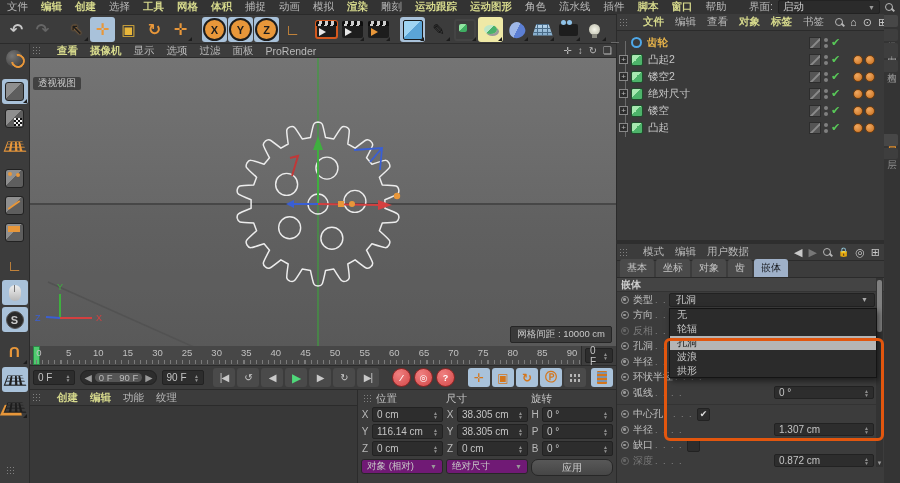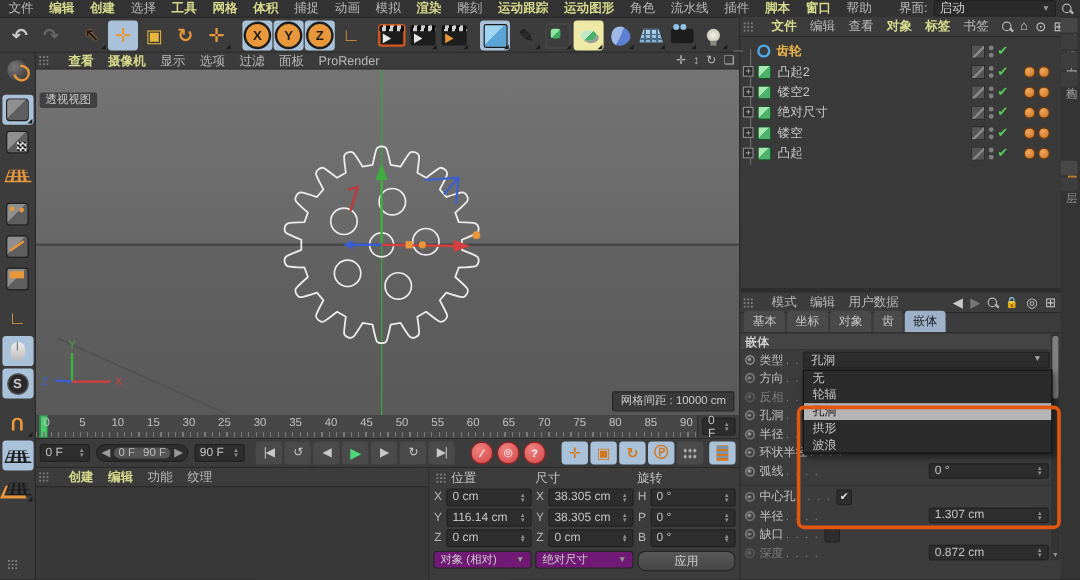--- a/index.html
+++ b/index.html
@@ -886,22 +886,22 @@
           </span>
         </div>
         <div class="ddbtn" style="top: 14.5px;">
           <span>孔洞</span>
           <span class="arr">▼</span>
         </div>
         <div id="ddlist" style="top: 29.5px;">
           <div class="dditem">无</div>
           <div class="dditem">轮辐</div>
           <div class="dditem selected">孔洞</div>
+          <div class="dditem">波浪</div>
           <div class="dditem">拱形</div>
-          <div class="dditem">波浪</div>
         </div>
         <div id="annot" style="border-color: rgb(226, 86, 14);"></div>
       </div>
   </div>
 
   <div id="tabstrip" class="abs">
       <div class="vtab active">对象</div>
       <div class="vtab">场次</div>
       <div class="vtab">内容浏览器</div>
       <div class="vtab">构造</div>

